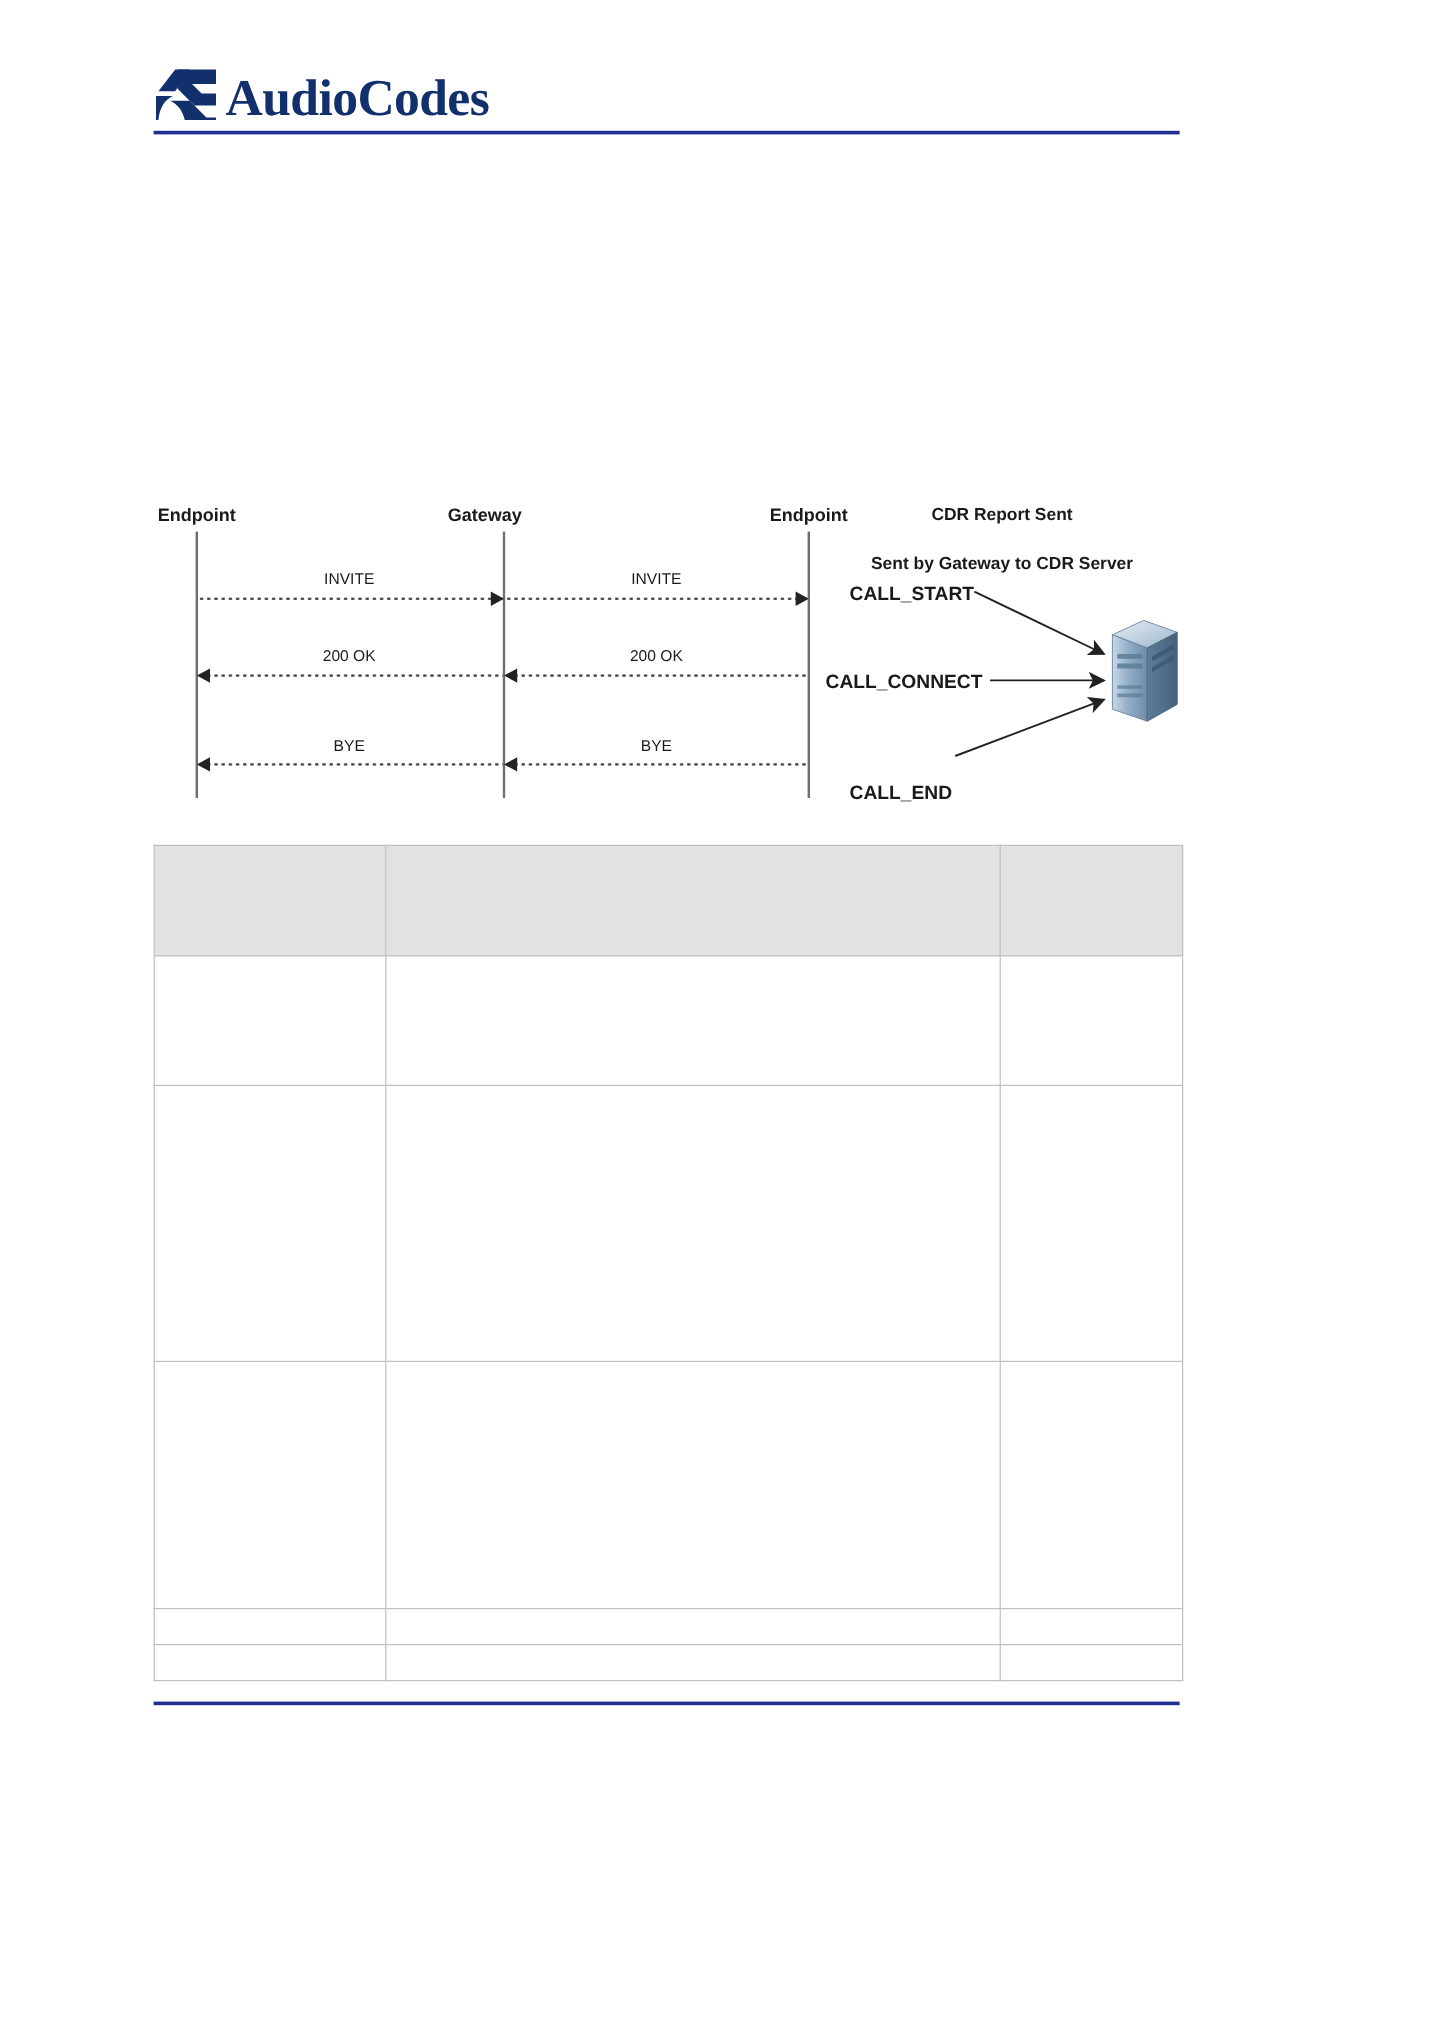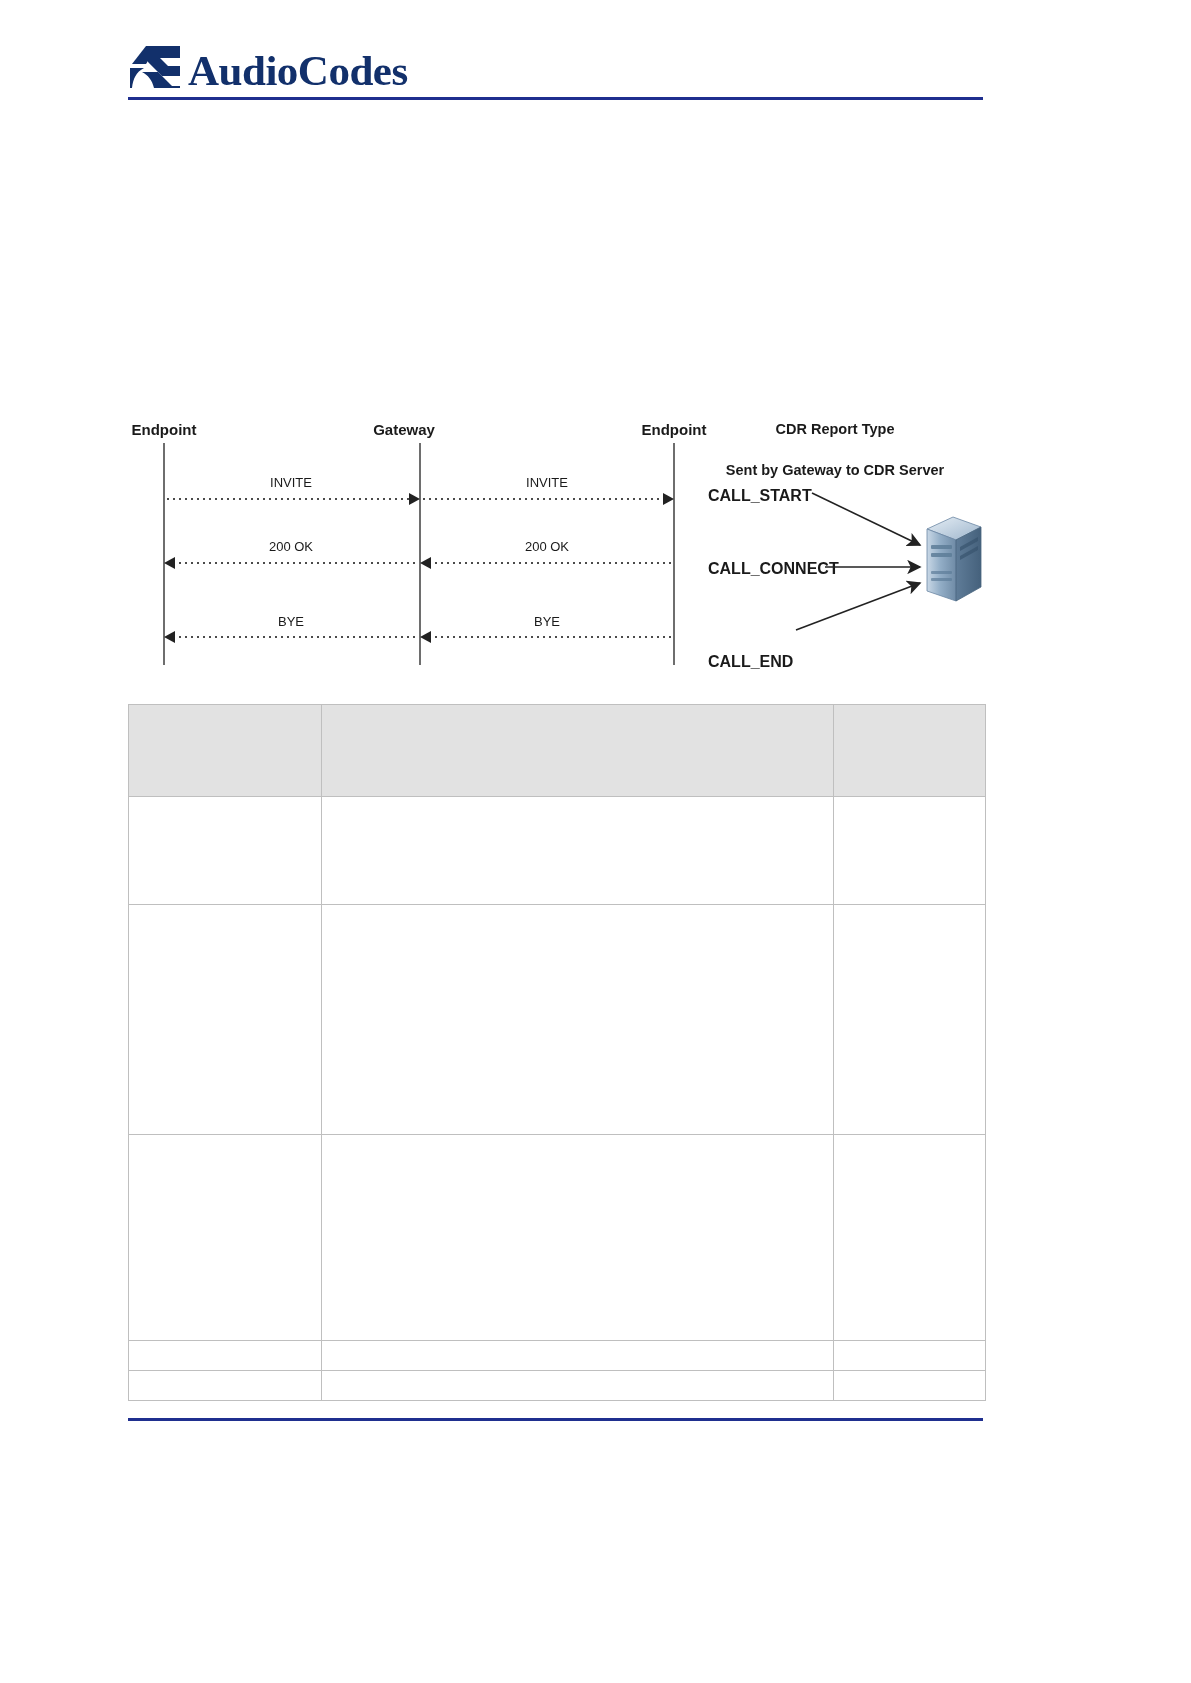--- a/index.html
+++ b/index.html
@@ -7,21 +7,21 @@
     width:1191px;height:1683px;
     background:#ffffff;
     font-family:"Liberation Sans", sans-serif;
     color:#1a1a1a;
     position:relative;
     overflow:hidden;
   }
 
   
   .page-header{
-    position:absolute;left:0;top:0;width:1186px;height:110px;
+    position:absolute;left:0;top:12px;width:1186px;height:110px;
   }
   .logo-wrap{
     position:absolute;left:128px;top:44px;
     display:flex;align-items:flex-end;gap:6px;
   }
   .logo-mark{
     width:54px;height:46px;position:relative;flex:none;
   }
   .logo-text{
     font-family:"Liberation Serif", serif;
@@ -183,25 +183,25 @@
     <div class="dotted-line"></div>
       <div class="arrow-head left"></div>
   </div>
 
   <div class="msg-label" style="left:419px;top:199px;">BYE</div>
   <div class="dotted-arrow" style="left:293px;top:216px;width:252px;">
     <div class="dotted-line"></div>
       <div class="arrow-head left"></div>
   </div>
 
-  <div class="cdr-heading" style="left:707px;top:5px;">CDR Report Type</div>
+  <div class="cdr-heading" style="left:707px;top:5px;">CDR Report Sent</div>
   <div class="cdr-heading" style="left:707px;top:24px;margin-top:22px;">Sent by Gateway to CDR Server</div>
 
   <div class="cdr-label" style="left:580px;top:72px;">CALL_START</div>
-  <div class="cdr-label" style="left:580px;top:145px;">CALL_CONNECT</div>
+  <div class="cdr-label" style="left:560px;top:145px;">CALL_CONNECT</div>
   <div class="cdr-label" style="left:580px;top:210px;margin-top:28px;">CALL_END</div>
 
   <svg class="cdr-svg" viewBox="0 0 860 255" xmlns="http://www.w3.org/2000/svg">
     <defs>
       <marker id="ah" markerWidth="9" markerHeight="9" refX="8" refY="4.5" orient="auto" markerUnits="strokeWidth">
         <path d="M0,0 L9,4.5 L0,9 L2.2,4.5 Z" fill="#222"></path>
       </marker>
     </defs>
     <line x1="684" y1="78" x2="792" y2="130" stroke="#222" stroke-width="1.6" marker-end="url(#ah)"></line>
     <line x1="697" y1="152" x2="792" y2="152" stroke="#222" stroke-width="1.6" marker-end="url(#ah)"></line>

